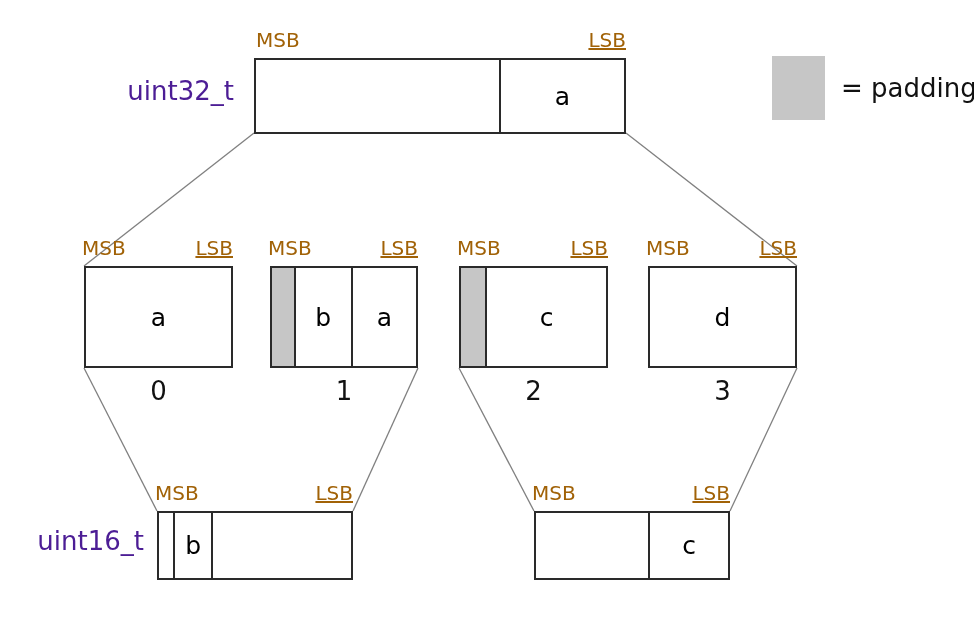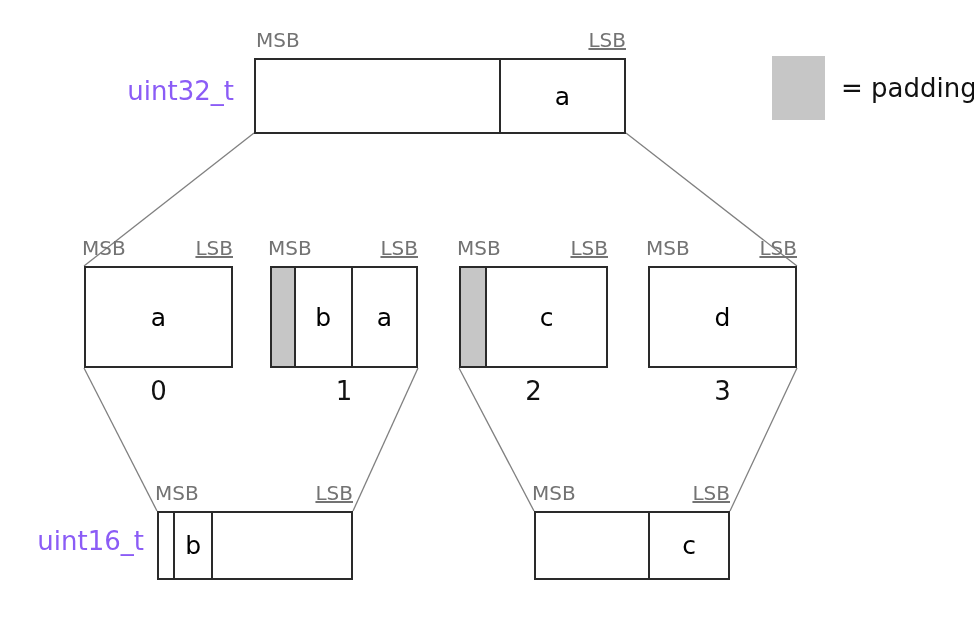--- a/index.html
+++ b/index.html
@@ -52,30 +52,30 @@
     border-right: 2px solid #2a2a2a;
     overflow: hidden;
   }
   .cell:last-child { border-right: none; }
   .cell.pad { background: #c6c6c6; }
   
   .edge-label {
     position: absolute;
     font-size: 20px;
     line-height: 1;
-    color: #737373;
+    color: #a16207;
     white-space: nowrap;
     z-index: 4;
   }
   .edge-label.right { text-align: right; text-decoration: underline; }
   .type-label {
     position: absolute;
     font-size: 26px;
     line-height: 1;
-    color: #8b5cf6;
+    color: #4c1d95;
     white-space: nowrap;
     text-align: right;
     z-index: 4;
   }
   .index-label {
     position: absolute;
     font-size: 26px;
     line-height: 1;
     color: #111111;
     text-align: center;

